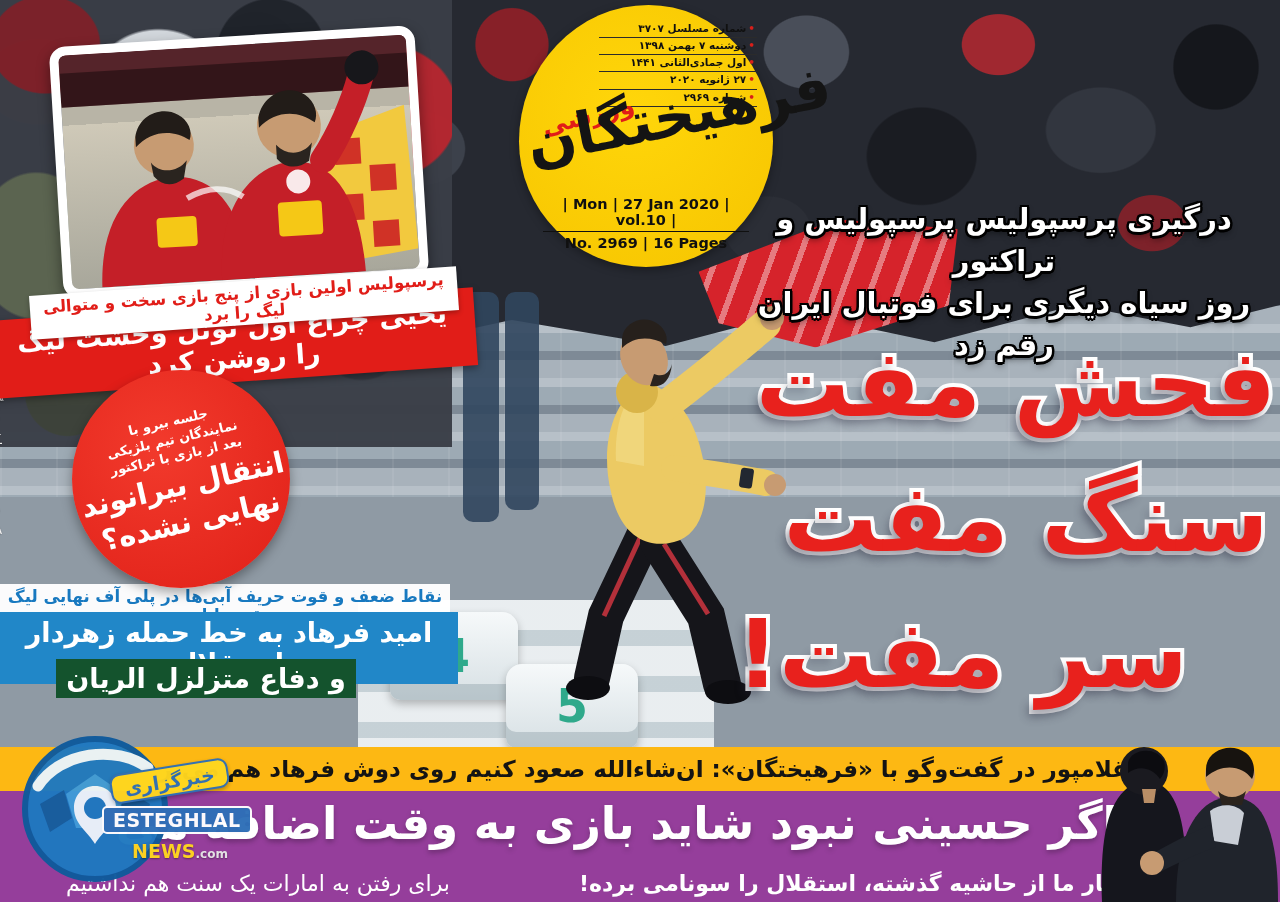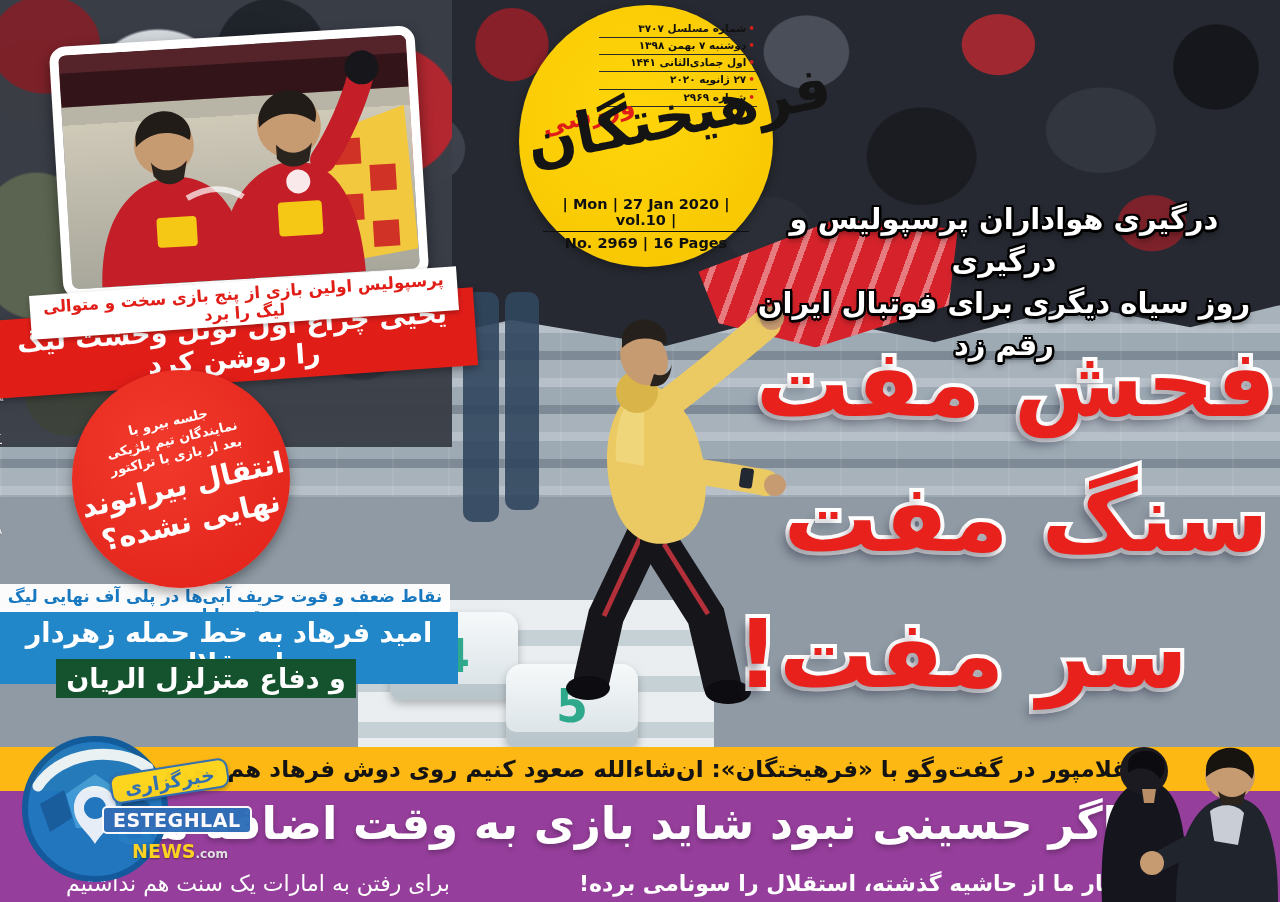--- a/index.html
+++ b/index.html
@@ -243,21 +243,21 @@
     <div class="inner">
       <div class="s" data-interactable="false">جلسه بیرو با</div>
       <div class="s" data-interactable="false">نمایندگان تیم بلژیکی</div>
       <div class="s" data-interactable="false">بعد از بازی با تراکتور</div>
       <div class="b" data-interactable="false">انتقال بیرانوند</div>
       <div class="b" data-interactable="false">نهایی نشده؟</div>
     </div>
   </div>
 
   <div class="lead-kicker" data-interactable="false">
-    <div data-interactable="false">درگیری هواداران پرسپولیس و درگیری</div>
+    <div data-interactable="false">درگیری پرسپولیس پرسپولیس و تراکتور</div>
     <div data-interactable="false">روز سیاه دیگری برای فوتبال ایران رقم زد</div>
   </div>
   <div class="lead-head" data-interactable="false">
     <span class="hl" data-interactable="false">فحش مفت</span>
     <span class="hl" data-interactable="false">سنگ مفت</span>
     <span class="hl i3" data-interactable="false">سر مفت!</span>
   </div>
 
   <div class="est-kicker" data-interactable="false">
     <span data-interactable="false">نقاط ضعف و قوت حریف آبی‌ها در پلی آف نهایی لیگ قهرمانان</span>

